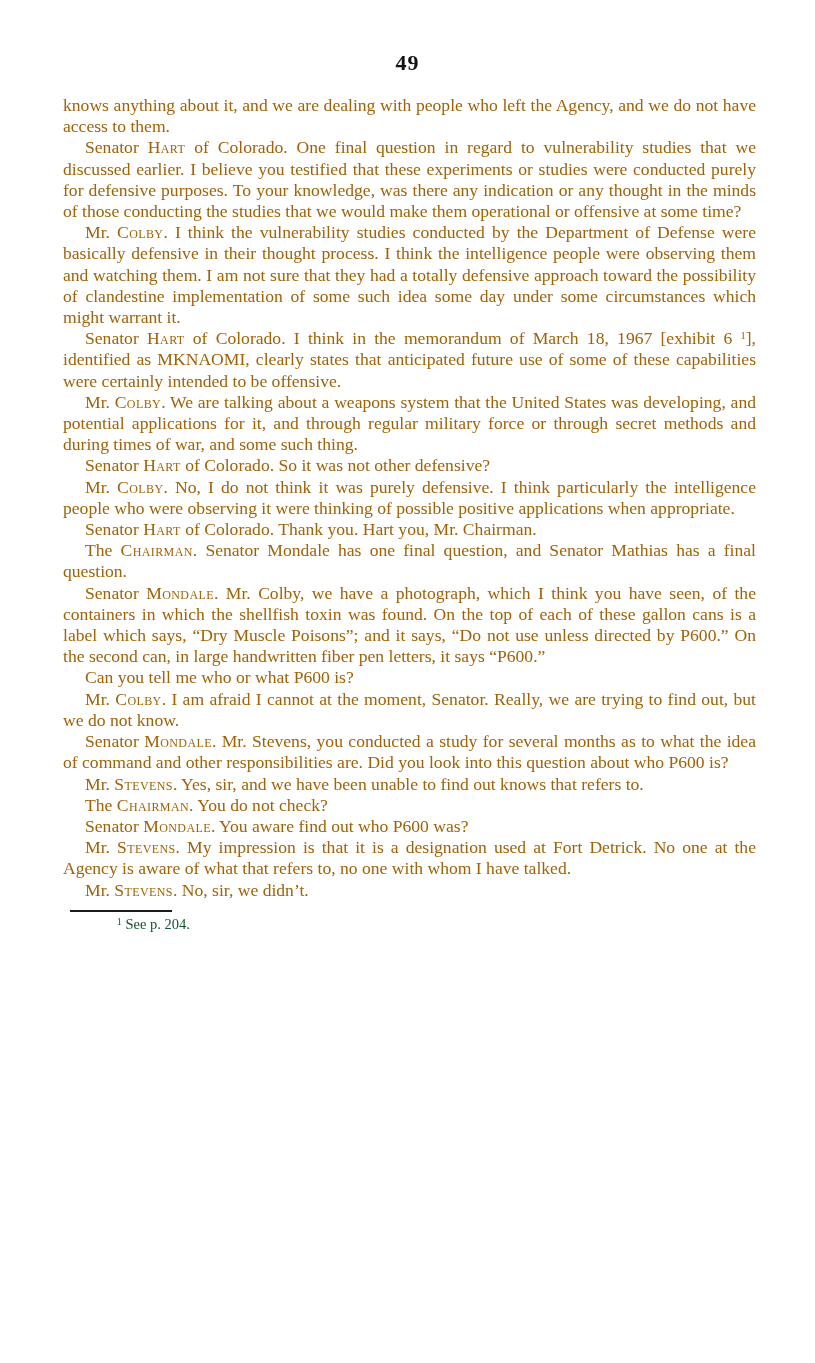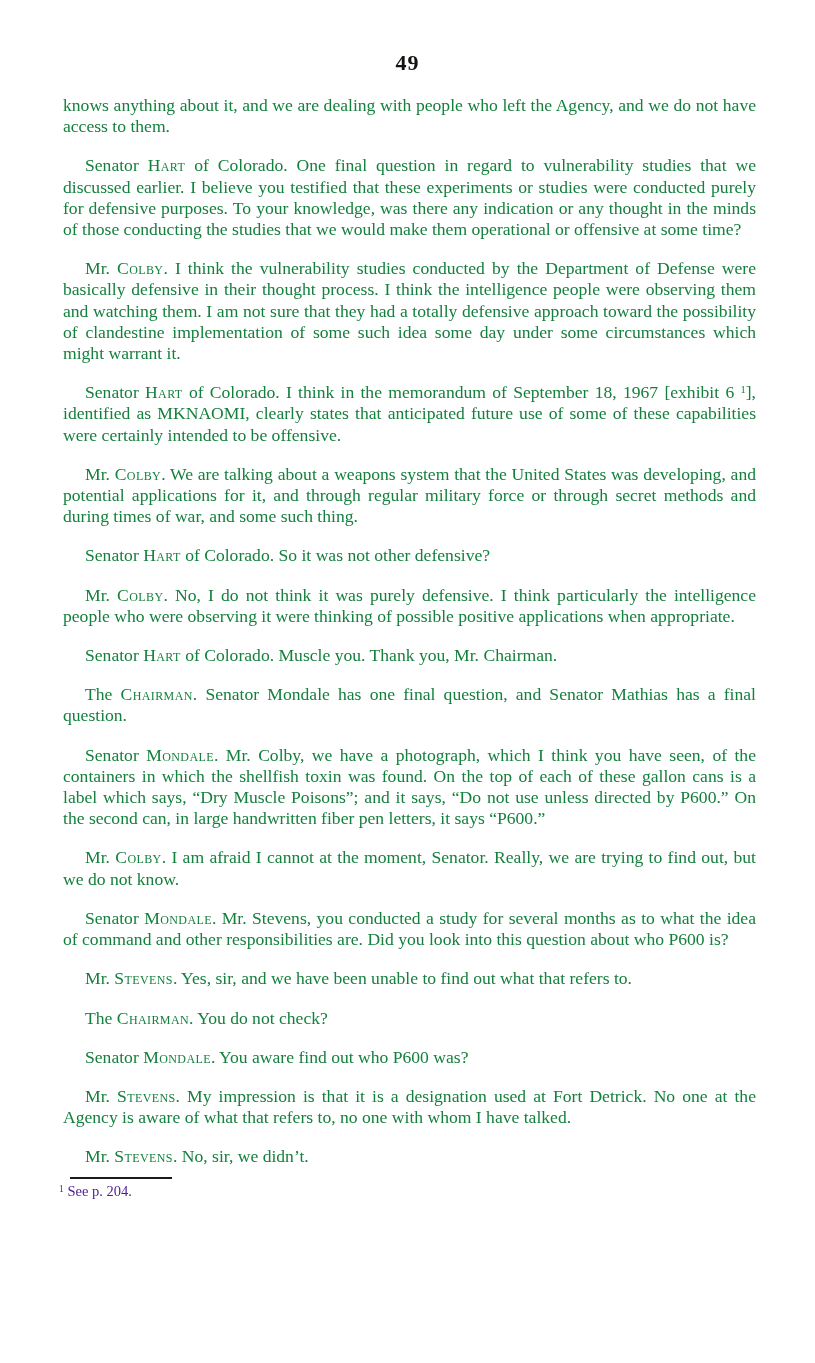--- a/index.html
+++ b/index.html
@@ -27,76 +27,76 @@
     letter-spacing: 1px;
     font-weight: bold;
     color: #151310;
   }
   .body-text {
     width: 693px;
     margin: 19px 59px 0 63px;
     font-size: 17.6px;
     line-height: 21.2px;
     text-align: justify;
-    color: #15803d;
+    color: #a16207;
   }
   p.para {
     margin: 0;
     padding: 0;
     text-indent: 0;
   }
   p.para.indent {
     text-indent: 22px;
-    margin-top: 18px;
   }
   .sc {
     font-variant: small-caps;
     letter-spacing: 0.4px;
   }
   .sup {
     font-size: 10.5px;
     vertical-align: 5px;
     line-height: 0;
   }
   .footnote-rule {
     width: 102px;
     border: 0;
     border-top: 2px solid #1c1a18;
     margin: 9px 0 4px 70px;
   }
   .footnote {
-    margin-left: 59px;
+    margin-left: 117px;
     font-size: 14.5px;
-    color: #4c1d95;
+    color: #14532d;
   }
   .footnote .sup {
     font-size: 9.5px;
     vertical-align: 4px;
   }
 </style>
 </head>
 <body>
 
 <div class="page">
   <div class="page-number">49</div>
 
   <div class="body-text">
       <p class="para"><span>knows anything about it, and we are dealing with people who left the Agency, and we do not have access to them.</span></p>
       <p class="para indent"><span>Senator </span><span class="sc">Hart</span><span> of Colorado. One final question in regard to vulnerability studies that we discussed earlier. I believe you testified that these experiments or studies were conducted purely for defensive purposes. To your knowledge, was there any indication or any thought in the minds of those conducting the studies that we would make them operational or offensive at some time?</span></p>
       <p class="para indent"><span>Mr. </span><span class="sc">Colby</span><span>. I think the vulnerability studies conducted by the Department of Defense were basically defensive in their thought process. I think the intelligence people were observing them and watching them. I am not sure that they had a totally defensive approach toward the possibility of clandestine implementation of some such idea some day under some circumstances which might warrant it.</span></p>
-      <p class="para indent"><span>Senator </span><span class="sc">Hart</span><span> of Colorado. I think in the memorandum of September 18, 1967 [exhibit 6 </span><span class="sup">1</span><span>], identified as MKNAOMI, clearly states that anticipated future use of some of these capabilities were certainly intended to be offensive.</span></p>
+      <p class="para indent"><span>Senator </span><span class="sc">Hart</span><span> of Colorado. I think in the memorandum of March 18, 1967 [exhibit 6 </span><span class="sup">1</span><span>], identified as MKNAOMI, clearly states that anticipated future use of some of these capabilities were certainly intended to be offensive.</span></p>
       <p class="para indent"><span>Mr. </span><span class="sc">Colby</span><span>. We are talking about a weapons system that the United States was developing, and potential applications for it, and through regular military force or through secret methods and during times of war, and some such thing.</span></p>
       <p class="para indent"><span>Senator </span><span class="sc">Hart</span><span> of Colorado. So it was not other defensive?</span></p>
       <p class="para indent"><span>Mr. </span><span class="sc">Colby</span><span>. No, I do not think it was purely defensive. I think particularly the intelligence people who were observing it were thinking of possible positive applications when appropriate.</span></p>
-      <p class="para indent"><span>Senator </span><span class="sc">Hart</span><span> of Colorado. Muscle you. Thank you, Mr. Chairman.</span></p>
+      <p class="para indent"><span>Senator </span><span class="sc">Hart</span><span> of Colorado. Thank you. Hart you, Mr. Chairman.</span></p>
       <p class="para indent"><span>The </span><span class="sc">Chairman</span><span>. Senator Mondale has one final question, and Senator Mathias has a final question.</span></p>
       <p class="para indent"><span>Senator </span><span class="sc">Mondale</span><span>. Mr. Colby, we have a photograph, which I think you have seen, of the containers in which the shellfish toxin was found. On the top of each of these gallon cans is a label which says, “Dry Muscle Poisons”; and it says, “Do not use unless directed by P600.” On the second can, in large handwritten fiber pen letters, it says “P600.”</span></p>
+      <p class="para indent"><span>Can you tell me who or what P600 is?</span></p>
       <p class="para indent"><span>Mr. </span><span class="sc">Colby</span><span>. I am afraid I cannot at the moment, Senator. Really, we are trying to find out, but we do not know.</span></p>
       <p class="para indent"><span>Senator </span><span class="sc">Mondale</span><span>. Mr. Stevens, you conducted a study for several months as to what the idea of command and other responsibilities are. Did you look into this question about who P600 is?</span></p>
-      <p class="para indent"><span>Mr. </span><span class="sc">Stevens</span><span>. Yes, sir, and we have been unable to find out what that refers to.</span></p>
+      <p class="para indent"><span>Mr. </span><span class="sc">Stevens</span><span>. Yes, sir, and we have been unable to find out knows that refers to.</span></p>
       <p class="para indent"><span>The </span><span class="sc">Chairman</span><span>. You do not check?</span></p>
       <p class="para indent"><span>Senator </span><span class="sc">Mondale</span><span>. You aware find out who P600 was?</span></p>
       <p class="para indent"><span>Mr. </span><span class="sc">Stevens</span><span>. My impression is that it is a designation used at Fort Detrick. No one at the Agency is aware of what that refers to, no one with whom I have talked.</span></p>
       <p class="para indent"><span>Mr. </span><span class="sc">Stevens</span><span>. No, sir, we didn’t.</span></p>
     </div>
 
   <hr class="footnote-rule">
 
   <div class="footnote"><span class="sup">1</span><span> See p. 204.</span></div>
 </div>

